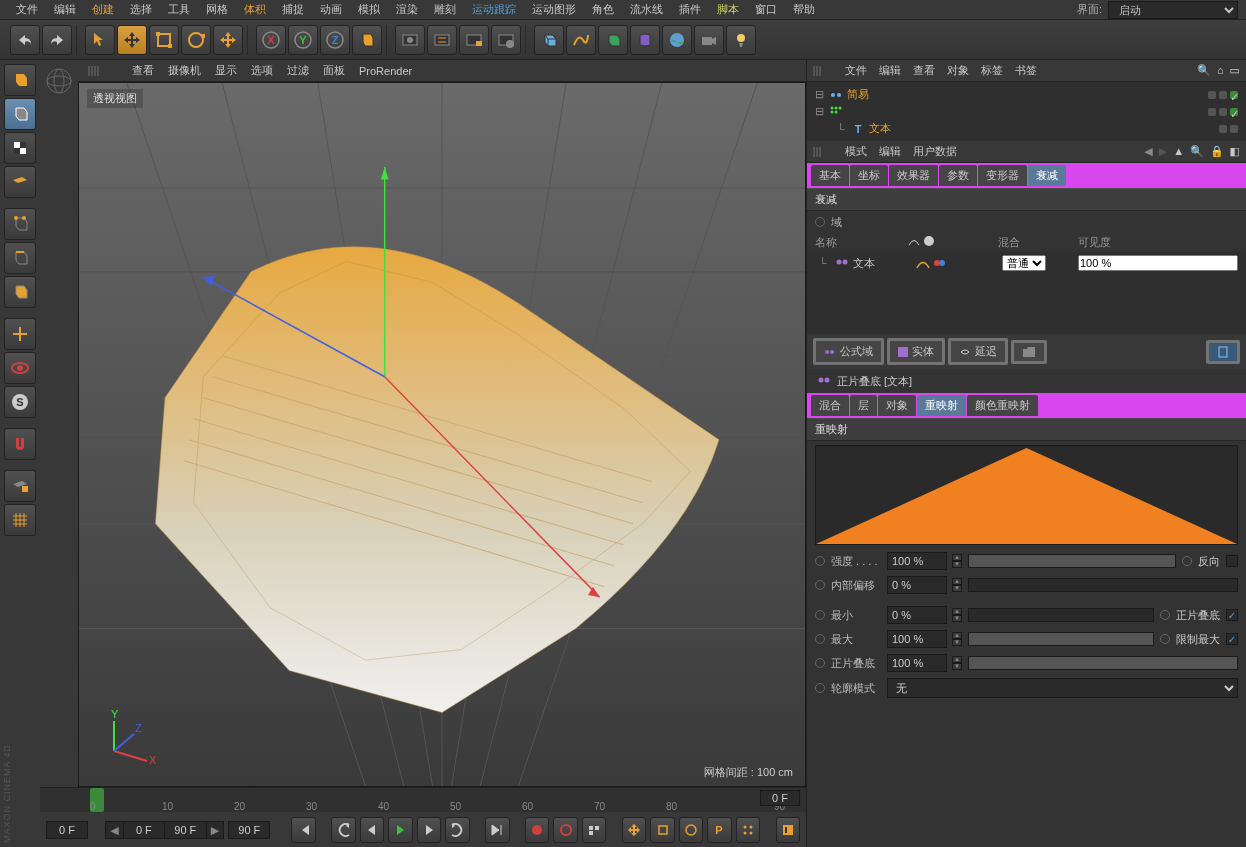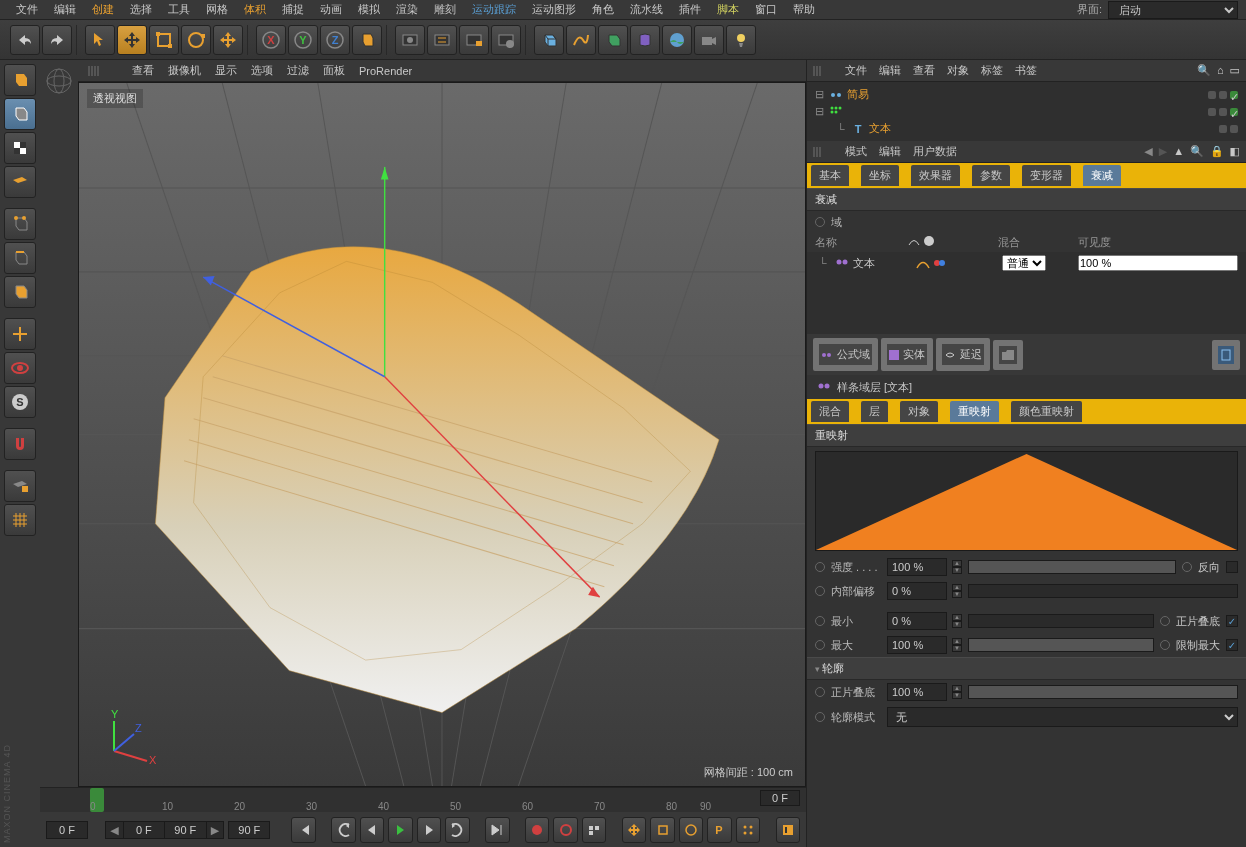--- a/index.html
+++ b/index.html
@@ -49,21 +49,21 @@
 .panel-header .icons { margin-left: auto; display: flex; gap: 6px; }
 .object-list { background: #2f2f2f; padding: 4px 0; min-height: 50px; }
 .object-row { display: flex; align-items: center; height: 17px; padding: 0 8px; gap: 4px; }
 .object-row .indent { width: 18px; }
 .object-row .icon { width: 14px; height: 14px; display: inline-block; }
 .object-row .name { flex: 1; }
 .object-row .name.orange { color: #e8a030; }
 .object-row .dots { display: flex; gap: 3px; margin-left: auto; }
 .object-row .dot { width: 8px; height: 8px; border-radius: 2px; }
 .attr-title { padding: 4px 10px; display: flex; align-items: center; gap: 6px; }
-.tab-row { display: flex; gap: 12px; padding: 2px 4px; background: #eab308; align-items: flex-end; }
+.tab-row { display: flex; gap: 1px; padding: 2px 4px; background: #d946ef; align-items: flex-end; }
 .tab { padding: 3px 8px; background: #454545; color: #c8c8c8; cursor: pointer; border-radius: 2px 2px 0 0; }
 .tab.active { background: #5a7a9a; color: #fff; }
 .attr-section { background: #333; flex: 1; overflow-y: auto; }
 .section-hdr { background: #3e3e3e; padding: 3px 8px; color: #ddd; border-top: 1px solid #4a4a4a; border-bottom: 1px solid #282828; }
 .section-hdr.expandable::before { content: "▾ "; color: #888; font-size: 9px; }
 .attr-row { display: flex; align-items: center; padding: 3px 8px; gap: 6px; min-height: 22px; }
 .attr-row .radio { width: 10px; height: 10px; border: 1px solid #666; border-radius: 50%; display: inline-block; }
 .attr-row .label { min-width: 50px; color: #bbb; }
 .attr-row input[type=text] { background: #2a2a2a; border: 1px solid #1a1a1a; color: #ccc; padding: 2px 4px; width: 60px; }
 .attr-row .slider-track { flex: 1; height: 14px; background: #2a2a2a; border: 1px solid #1a1a1a; position: relative; }
@@ -75,21 +75,21 @@
 .field-list-hdr .col1 { flex: 1; }
 .field-list-hdr .col2 { width: 80px; }
 .field-list-hdr .col3 { width: 70px; }
 .field-list-hdr .col4 { width: 160px; }
 .field-list-row { display: flex; align-items: center; padding: 3px 8px; background: #2f2f2f; gap: 6px; }
 .field-list-row .col1 { flex: 1; display: flex; align-items: center; gap: 4px; }
 .field-list-row .col2 { width: 80px; display: flex; gap: 3px; }
 .field-list-row .col3 { width: 70px; }
 .field-list-row .col4 { width: 160px; }
 .field-toolbar { display: flex; gap: 3px; padding: 4px 6px; background: #383838; align-items: center; }
-.field-tool { padding: 3px 2px; background: #454545; border: 6px solid #737373; display: flex; align-items: center; gap: 4px; cursor: pointer; border-radius: 2px; }
+.field-tool { padding: 3px 8px; background: #454545; border: 3px solid #737373; display: flex; align-items: center; gap: 4px; cursor: pointer; border-radius: 2px; }
 .curve-editor { height: 100px; background: #2a2a2a; margin: 4px 8px; position: relative; border: 1px solid #1a1a1a; }
 .curve-editor svg { width: 100%; height: 100%; }
 .logo-area { position: absolute; bottom: 4px; left: 2px; writing-mode: vertical-rl; transform: rotate(180deg); color: #555; font-size: 9px; letter-spacing: 1px; }
 .spinner-arrows { display: inline-flex; flex-direction: column; gap: 0; margin-left: -1px; }
 .spinner-arrows span { width: 10px; height: 7px; background: #3a3a3a; border: 1px solid #1a1a1a; font-size: 6px; text-align: center; line-height: 5px; color: #888; cursor: pointer; }
 </style>
 </head>
 <body>
 
 <div class="menubar">
@@ -431,21 +431,21 @@
         <div class="timeline-marker"></div>
         <span class="tick" style="left:50px">0</span>
         <span class="tick" style="left:122px">10</span>
         <span class="tick" style="left:194px">20</span>
         <span class="tick" style="left:266px">30</span>
         <span class="tick" style="left:338px">40</span>
         <span class="tick" style="left:410px">50</span>
         <span class="tick" style="left:482px">60</span>
         <span class="tick" style="left:554px">70</span>
         <span class="tick" style="left:626px">80</span>
-        <span class="tick" style="left:660px">90</span>
+        <span class="tick" style="left:734px">90</span>
         <input class="frame-input" value="0 F" style="">
       </div>
       <div class="timeline-controls">
         <input value="0 F" style="">
         <div style="width:10px"></div>
         <div style="display:flex;align-items:center;border:1px solid #1a1a1a;background:#2a2a2a;">
           <span style="padding:0 4px;color:#888;cursor:pointer">◀</span>
           <input style="border-top: none; border-bottom: none; border-image: initial; border-left: 1px solid rgb(26, 26, 26); border-right: 1px solid rgb(26, 26, 26);" value="0 F">
           <input style="border-top: none; border-bottom: none; border-left: none; border-image: initial; border-right: 1px solid rgb(26, 26, 26);" value="90 F">
           <span style="padding:0 4px;color:#888;cursor:pointer">▶</span>
@@ -708,21 +708,21 @@
               <rect x="2" y="1" width="8" height="10" fill="none" stroke="#8ac0f0"></rect>
             </svg>
           </div>
       </div>
 
       <div class="attr-title">
         <span><svg width="14" height="14">
               <circle cx="4" cy="7" r="2.5" fill="#a070d0"></circle>
               <circle cx="10" cy="7" r="2.5" fill="#a070d0"></circle>
             </svg></span>
-        <span>样条域层 [文本]</span>
+        <span>正片叠底 [文本]</span>
       </div>
       <div class="tab-row">
         <div class="tab">混合</div>
         <div class="tab">层</div>
         <div class="tab">对象</div>
         <div class="tab active">重映射</div>
         <div class="tab">颜色重映射</div>
       </div>
       <div class="section-hdr">重映射</div>
       <div class="curve-editor">
@@ -781,21 +781,20 @@
             <span>▲</span>
             <span>▼</span>
           </span>
         <div class="slider-track">
             <div class="slider-fill" style="width:100%"></div>
           </div>
         <span class="radio"></span>
         <span>限制最大</span>
         <span class="checkbox checked"></span>
       </div>
-      <div class="section-hdr expandable">轮廓</div>
       <div class="attr-row">
         <span class="radio"></span>
         <span class="label">正片叠底</span>
         <input type="text" value="100 %" style="">
         <span class="spinner-arrows">
             <span>▲</span>
             <span>▼</span>
           </span>
         <div class="slider-track">
             <div class="slider-fill" style="width:100%"></div>

